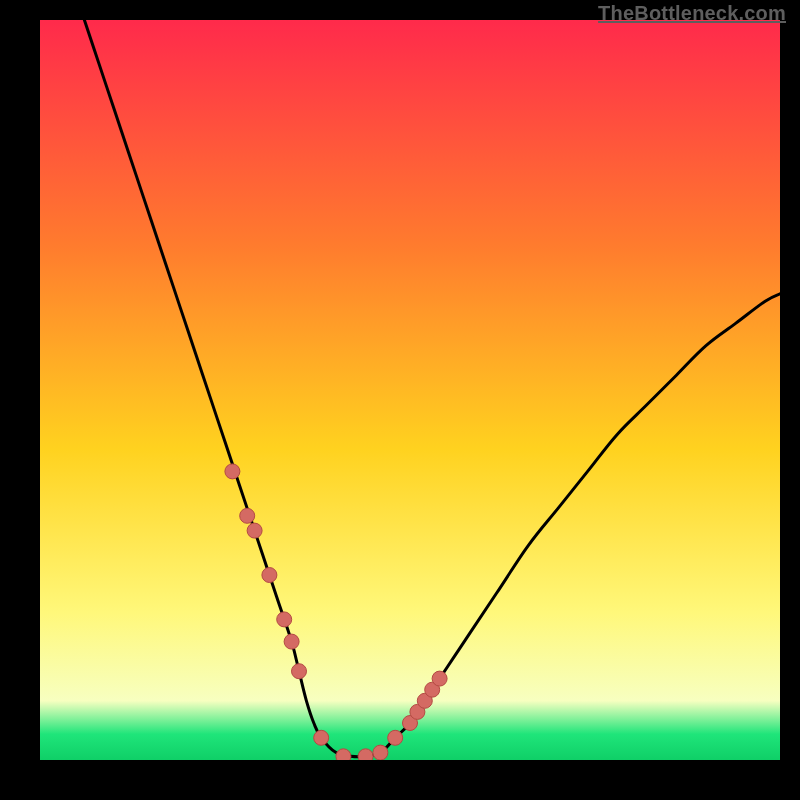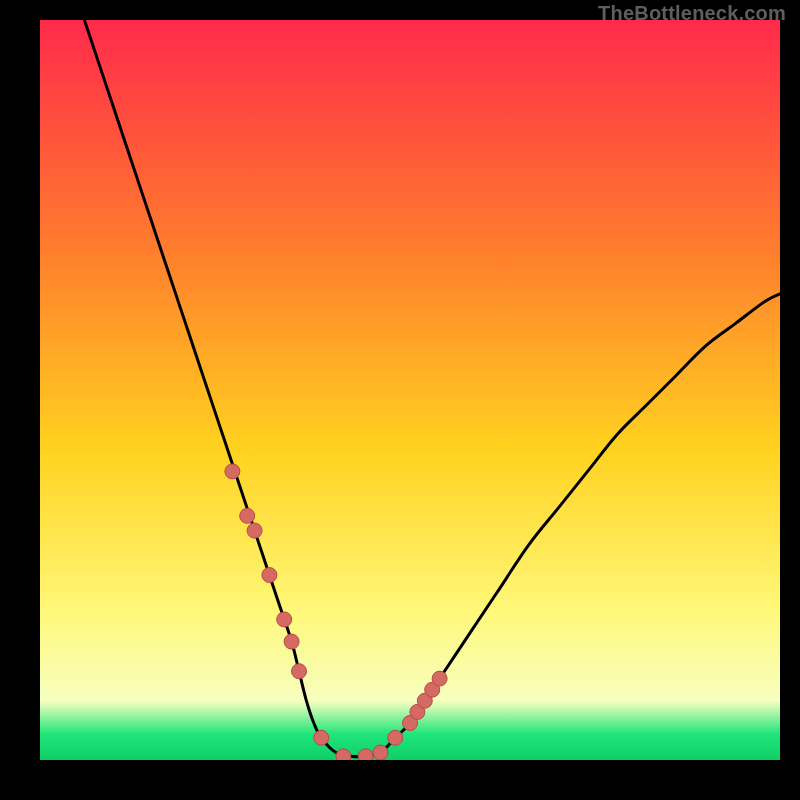--- a/index.html
+++ b/index.html
@@ -30,20 +30,21 @@
     display: block;
   }
   .watermark {
     position: absolute;
     top: 2px;
     right: 14px;
     font-size: 20px;
     font-weight: 600;
     color: #5e5e5e;
     letter-spacing: 0.2px;
+    text-decoration: underline;
   }
 </style>
 </head>
 <body>
 <div class="frame">
   <div class="plot-area">
     <svg id="plot-svg" width="740" height="740">
         <defs>
           <linearGradient id="bg-grad" x1="0" y1="0" x2="0" y2="1">
             <stop offset="0%" stop-color="#ff2a4b"></stop>

